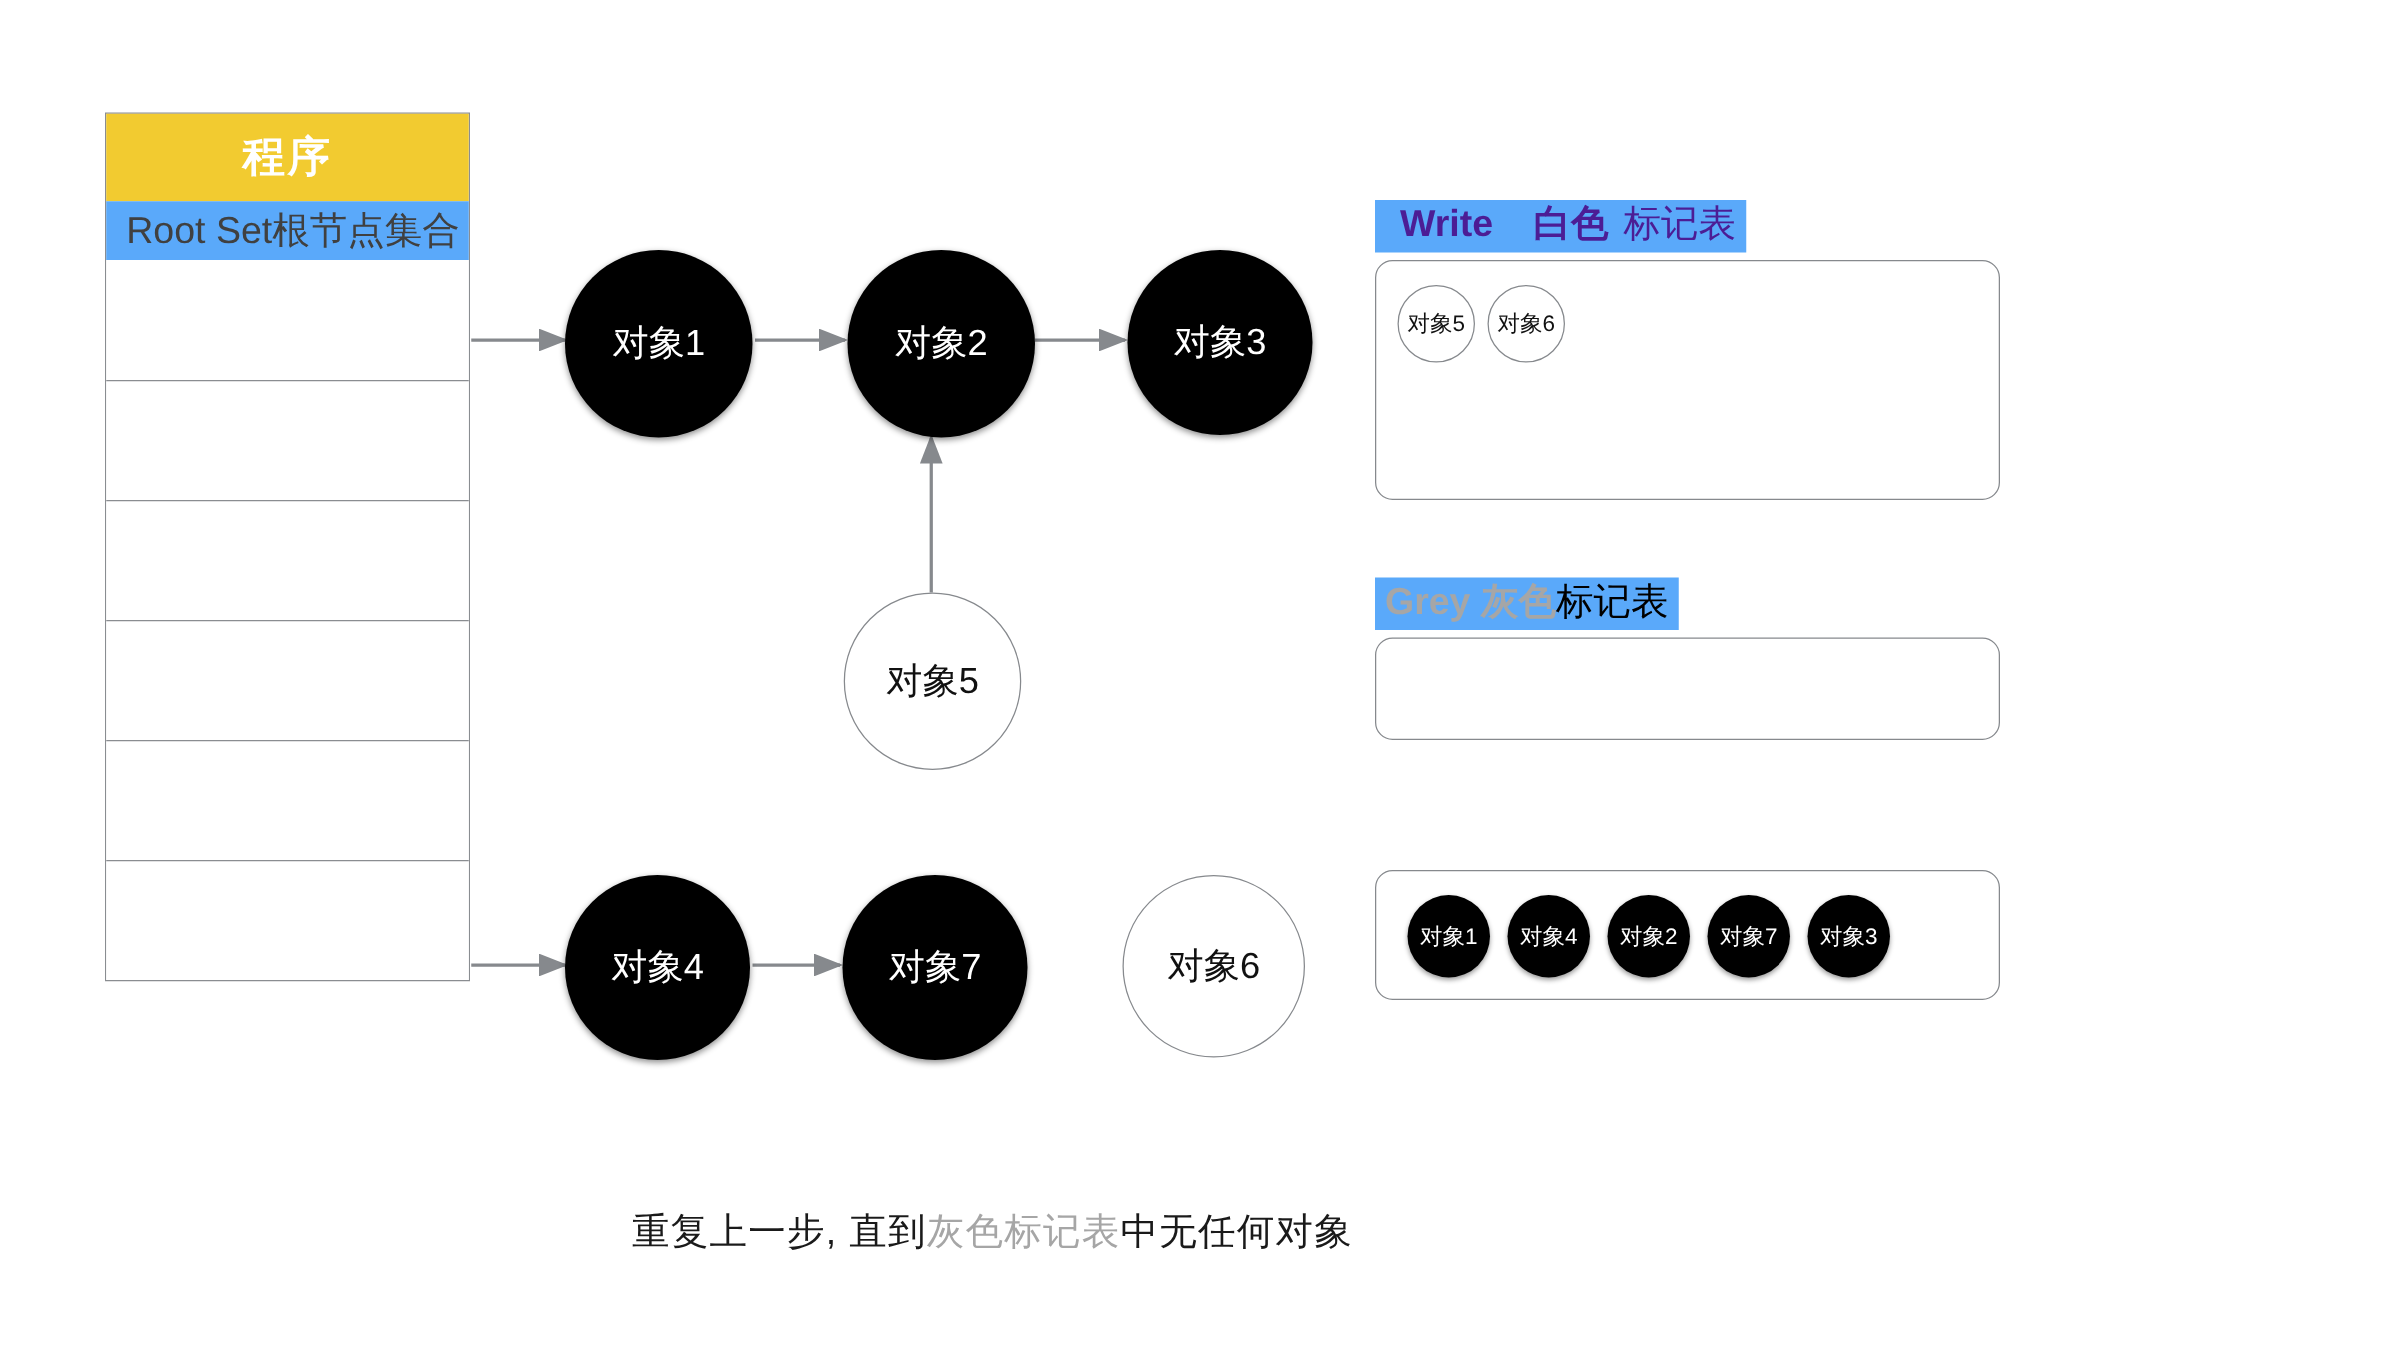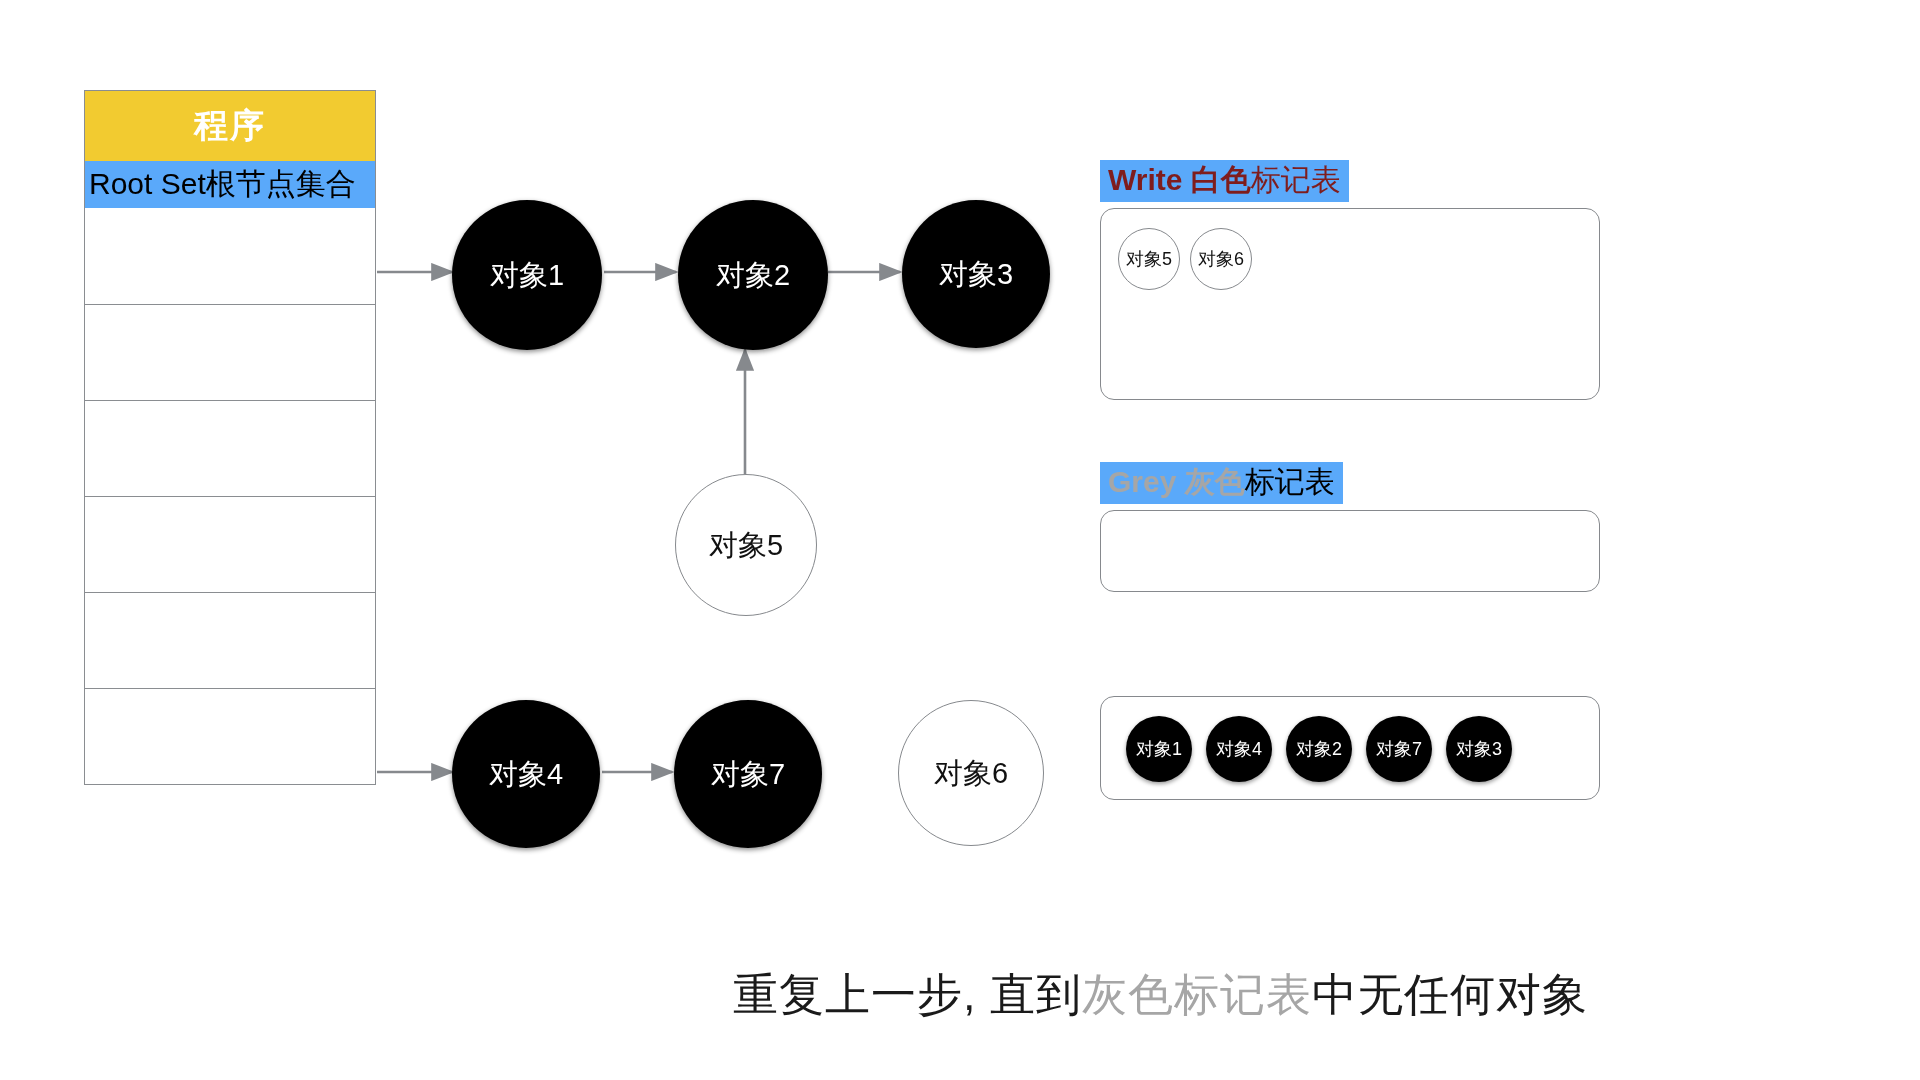--- a/index.html
+++ b/index.html
@@ -39,24 +39,24 @@
     align-items: center;
     justify-content: center;
     font-size: 34px;
     font-weight: bold;
     letter-spacing: 2px;
     box-sizing: border-box;
   }
   .rootset-row {
     height: 47px;
     background: #5aa9fa;
-    color: #000000;
-    display: flex;
-    align-items: center;
-    padding-left: 4px;
+    color: #404040;
+    display: flex;
+    align-items: center;
+    padding-left: 16px;
     font-size: 30px;
     box-sizing: border-box;
     white-space: nowrap;
     overflow: visible;
   }
   .rootset-row .rs-inner {
     position: relative;
     left: 0;
   }
   .tbl-row {
@@ -131,32 +131,32 @@
     border: 1.6px solid #86898d;
     color: #111111;
   }
   .chip.black {
     background: #000000;
     color: #ffffff;
     box-shadow: 0 2px 4px rgba(0,0,0,0.4);
   }
 
   .t-bold { font-weight: bold; }
-  .t-white { color: #7f1d1d; }
+  .t-white { color: #4c1d95; margin-left: 12px; }
   .t-black { color: #000000; }
   .t-grey  { color: #a6a6a6; }
 
   
   .caption {
     position: absolute;
     left: 0;
     top: 965px;
     width: 1588px;
-    text-align: right;
-    font-size: 45px;
+    text-align: center;
+    font-size: 30px;
     color: #1a1a1a;
     letter-spacing: 1px;
   }
   .caption .g { color: #a6a6a6; }
 
   svg.edges {
     position: absolute;
     left: 0; top: 0;
     width: 1920px;
     height: 1080px;

